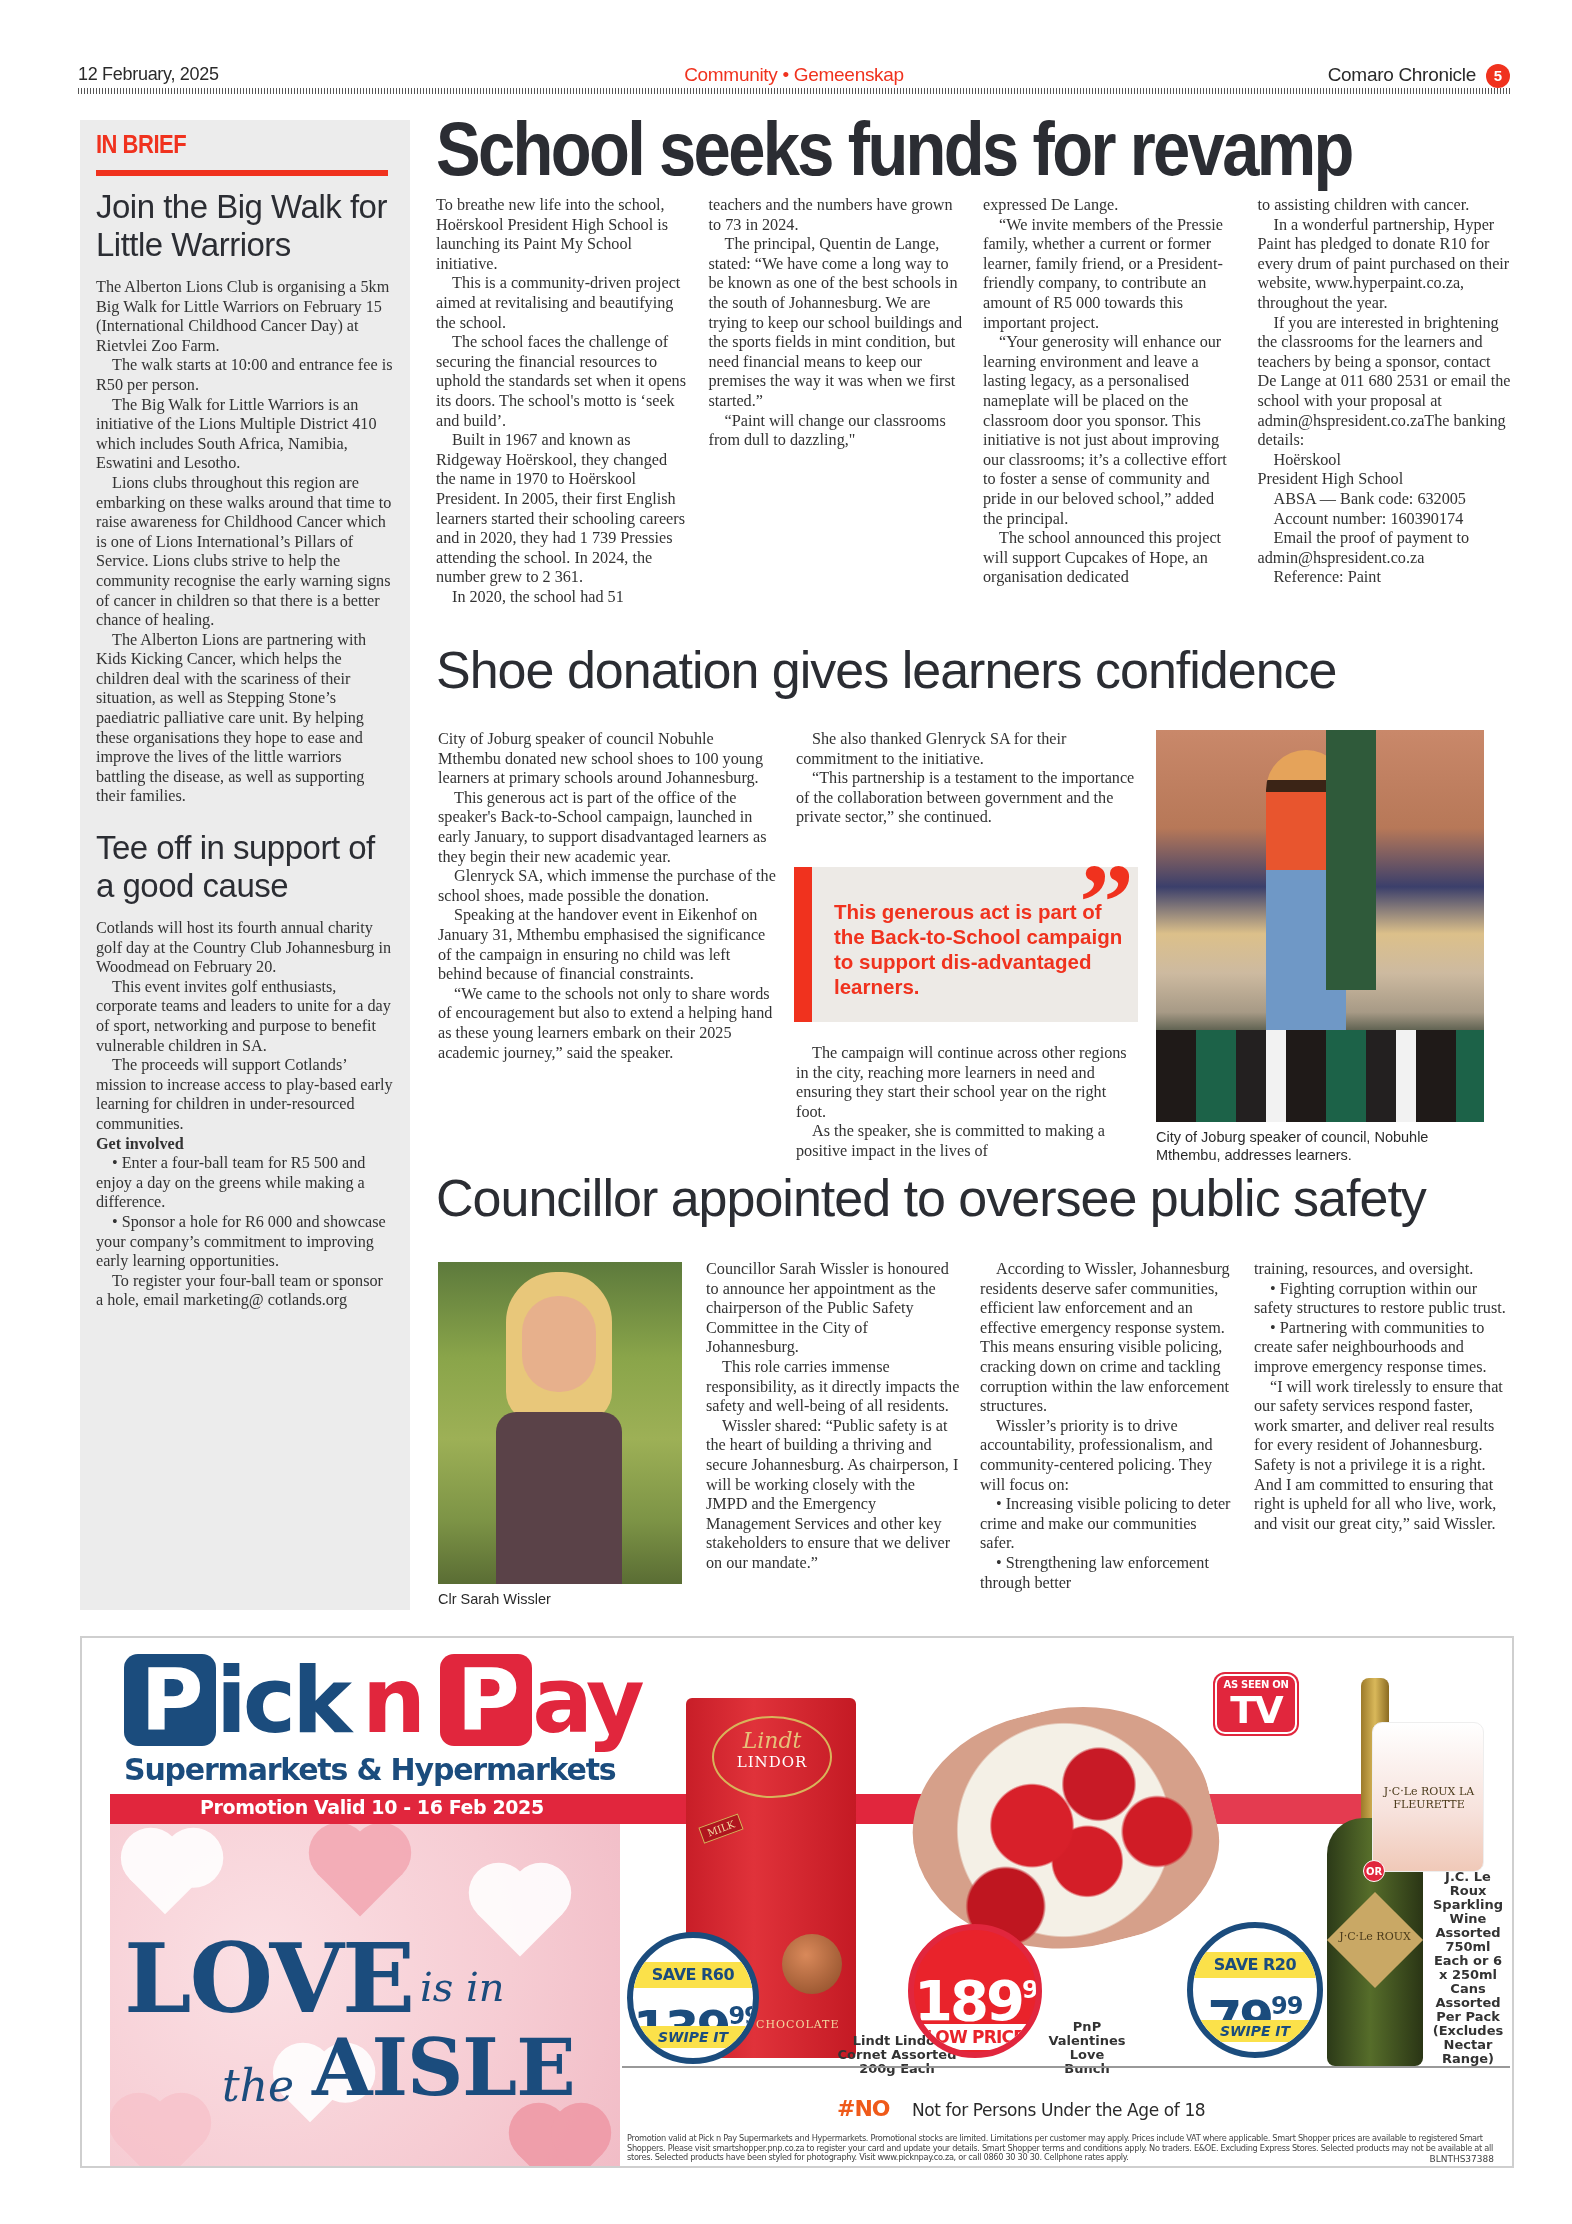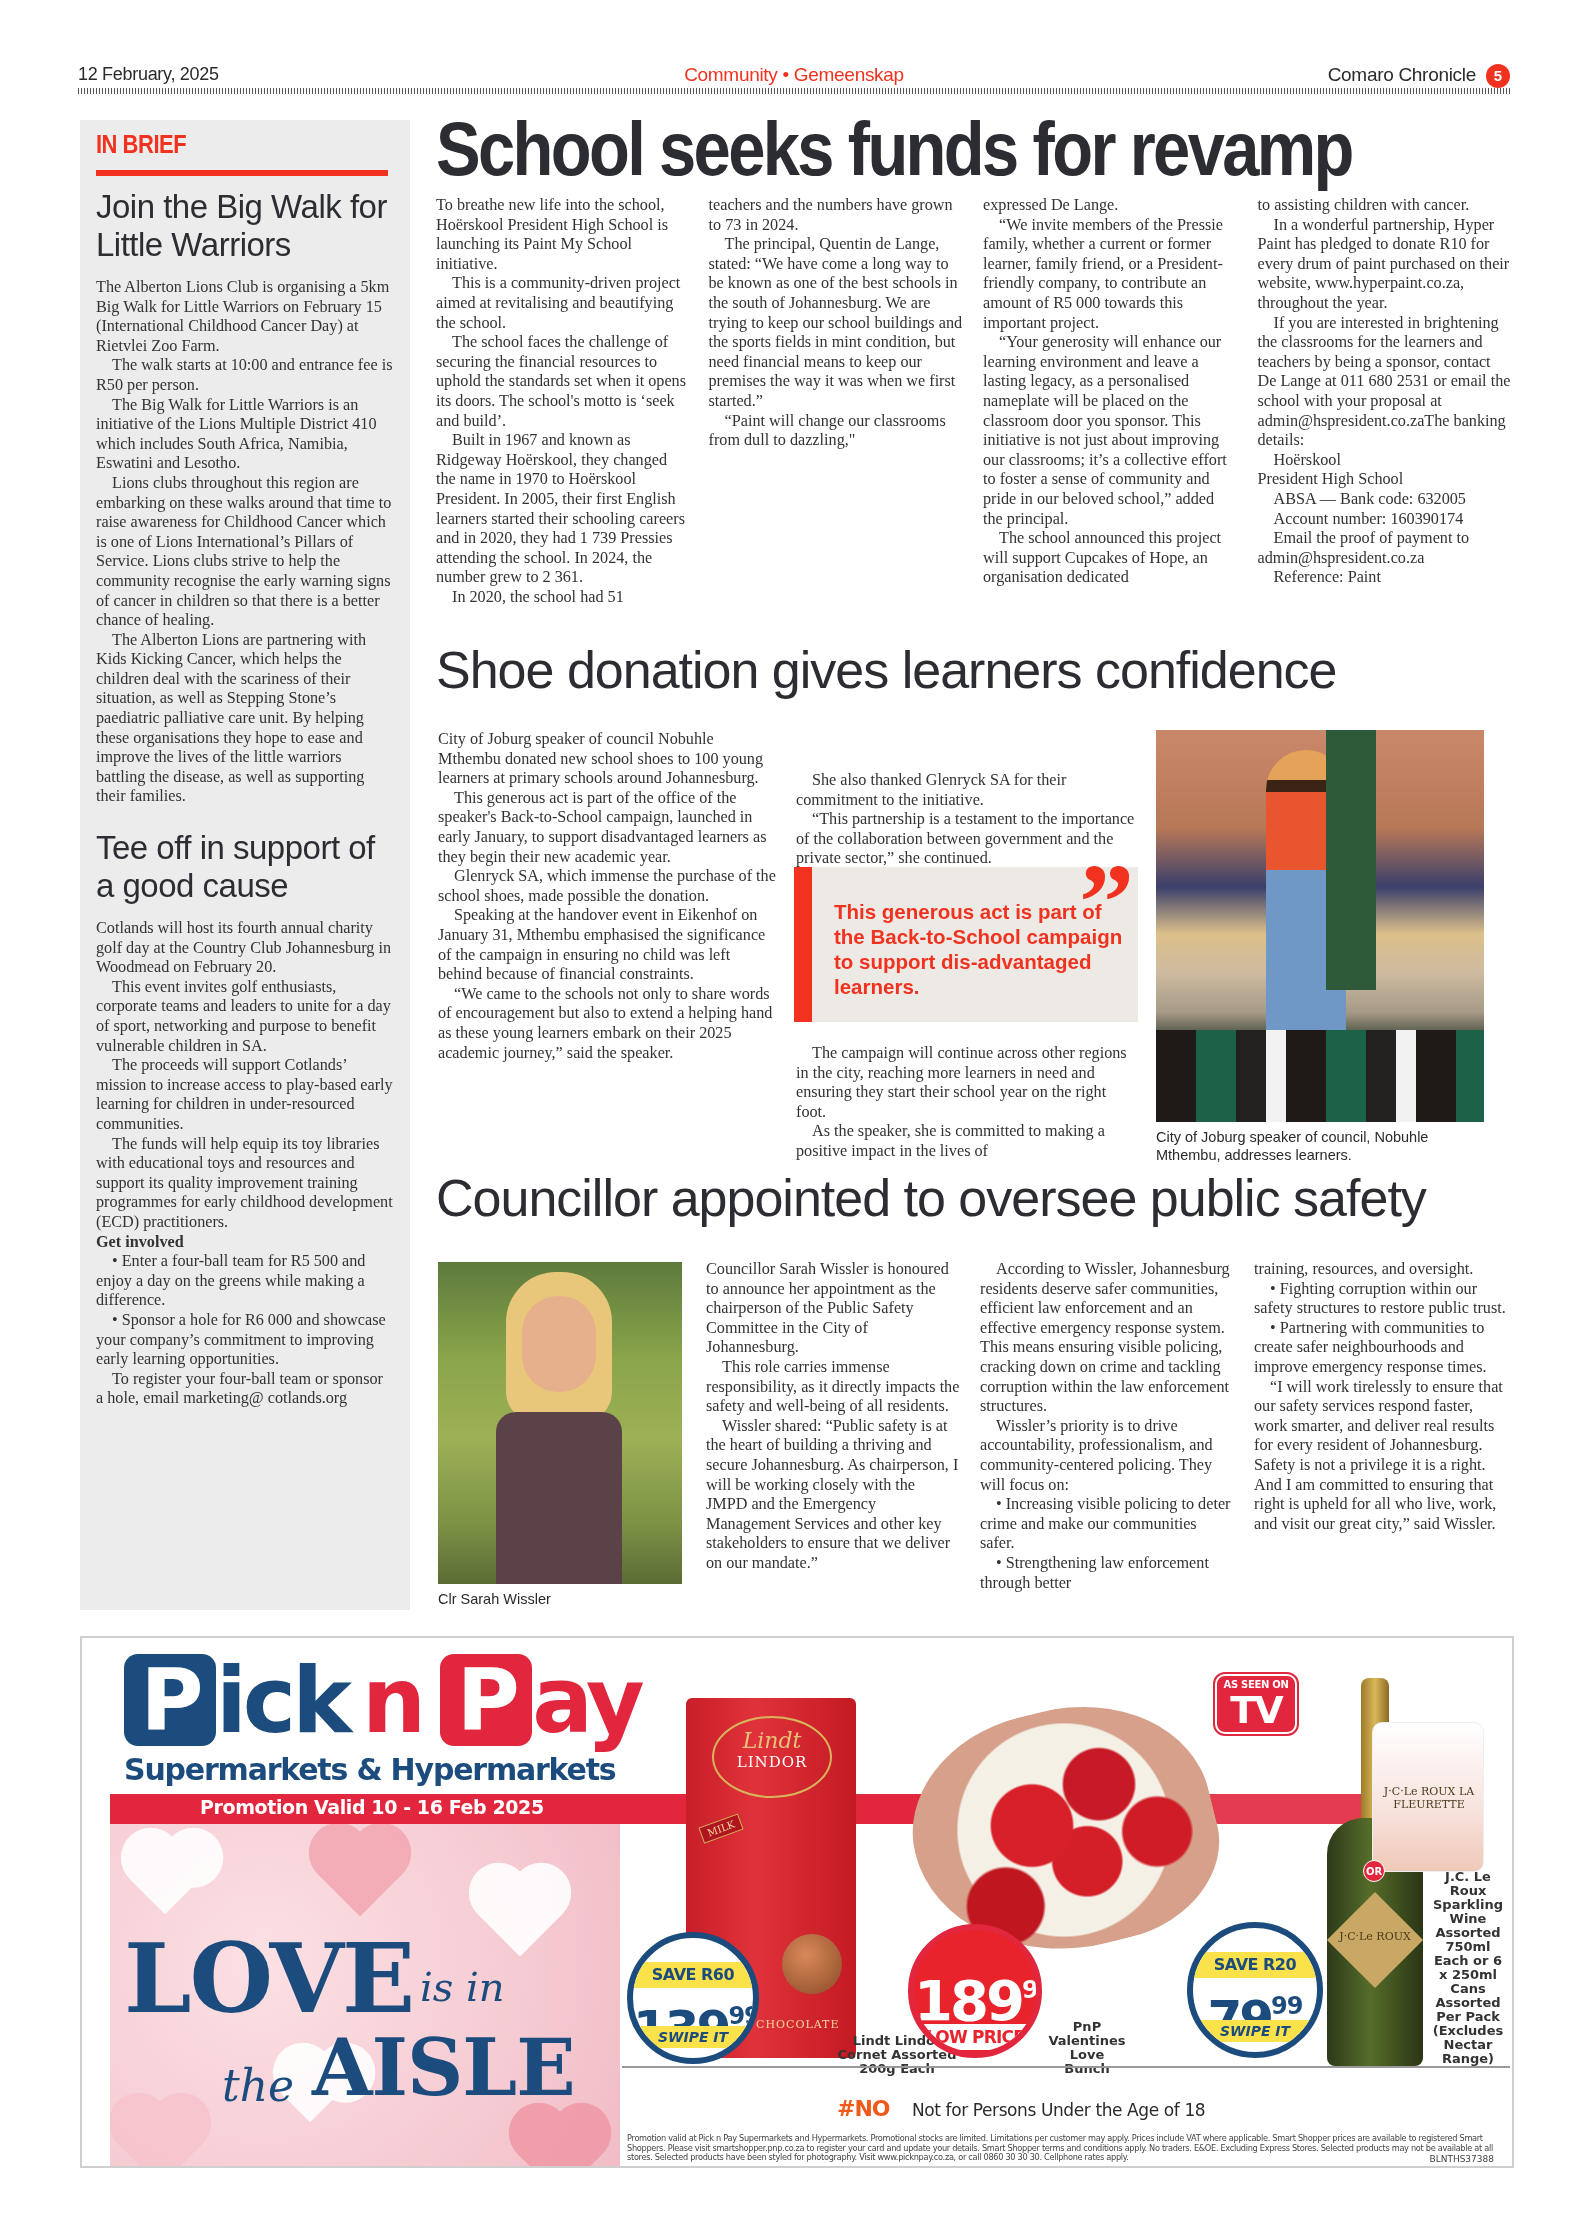--- a/index.html
+++ b/index.html
@@ -121,21 +121,20 @@
   <p class="first">The Alberton Lions Club is organising a 5km Big Walk for Little Warriors on February 15 (International Childhood Cancer Day) at Rietvlei Zoo Farm.</p>
   <p>The walk starts at 10:00 and entrance fee is R50 per person.</p>
   <p>The Big Walk for Little Warriors is an initiative of the Lions Multiple District 410 which includes South Africa, Namibia, Eswatini and Lesotho.</p>
   <p>Lions clubs throughout this region are embarking on these walks around that time to raise awareness for Childhood Cancer which is one of Lions International’s Pillars of Service. Lions clubs strive to help the community recognise the early warning signs of cancer in children so that there is a better chance of healing.</p>
   <p>The Alberton Lions are partnering with Kids Kicking Cancer, which helps the children deal with the scariness of their situation, as well as Stepping Stone’s paediatric palliative care unit. By helping these organisations they hope to ease and improve the lives of the little warriors battling the disease, as well as supporting their families.</p>
 
   <h2 class="h2b">Tee off in support of a good cause</h2>
   <p class="first">Cotlands will host its fourth annual charity golf day at the Country Club Johannesburg in Woodmead on February 20.</p>
   <p>This event invites golf enthusiasts, corporate teams and leaders to unite for a day of sport, networking and purpose to benefit vulnerable children in SA.</p>
   <p>The proceeds will support Cotlands’ mission to increase access to play-based early learning for children in under-resourced communities.</p>
-  <p>The funds will help equip its toy libraries with educational toys and resources and support its quality improvement training programmes for early childhood development (ECD) practitioners.</p>
   <p class="bold">Get involved</p>
   <p>• Enter a four-ball team for R5 500 and enjoy a day on the greens while making a difference.</p>
   <p>• Sponsor a hole for R6 000 and showcase your company’s commitment to improving early learning opportunities.</p>
   <p>To register your four-ball team or sponsor a hole, email marketing@ cotlands.org</p>
 </div>
 
 <div class="headline">School seeks funds for revamp</div>
 
 <div class="cols" style="left:436px; top:196px; width:1076px; height:440px; gap:20px;">
   <div class="col" style="width:254px;">
@@ -172,21 +171,21 @@
 <div class="h2big" style="left:436px; top:640px;">Shoe donation gives learners confidence</div>
 
 <div class="col" style="position:absolute; left:438px; top:730px; width:340px;">
   <p class="noind">City of Joburg speaker of council Nobuhle Mthembu donated new school shoes to 100 young learners at primary schools around Johannesburg.</p>
   <p>This generous act is part of the office of the speaker's Back-to-School campaign, launched in early January, to support disadvantaged learners as they begin their new academic year.</p>
   <p>Glenryck SA, which immense the purchase of the school shoes, made possible the donation.</p>
   <p>Speaking at the handover event in Eikenhof on January 31, Mthembu emphasised the significance of the campaign in ensuring no child was left behind because of financial constraints.</p>
   <p>“We came to the schools not only to share words of encouragement but also to extend a helping hand as these young learners embark on their 2025 academic journey,” said the speaker.</p>
 </div>
 
-<div class="col" style="position:absolute; left:796px; top:771px; width:340px;">
+<div class="col" style="position:absolute; left:796px; top:730px; width:340px;">
   <p>She also thanked Glenryck SA for their commitment to the initiative.</p>
   <p>“This partnership is a testament to the importance of the collaboration between government and the private sector,” she continued.</p>
 </div>
 
 <div class="pull">
   <div class="bar"></div>
   <div class="marks">”</div>
   <div class="qt">This generous act is part of the Back-to-School campaign to support dis-advantaged learners.</div>
 </div>
 

